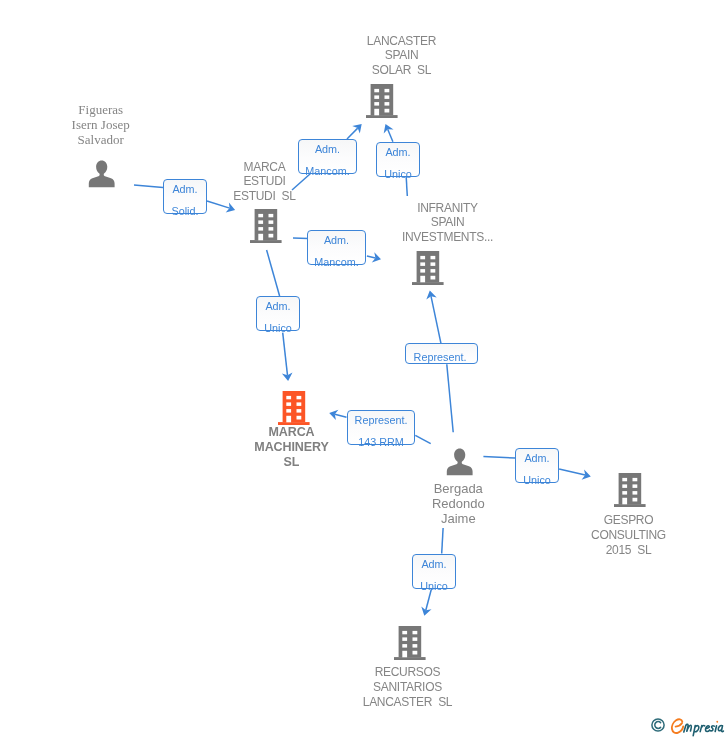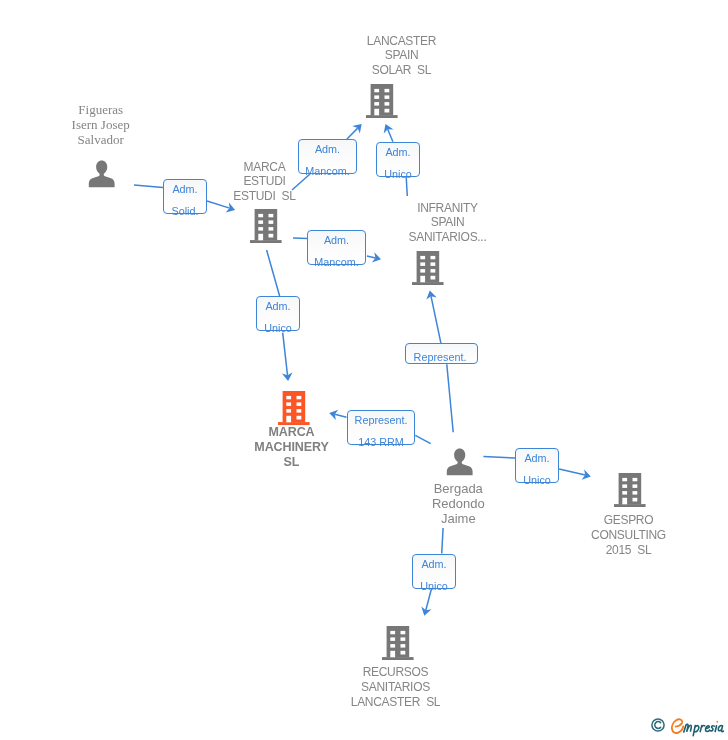--- a/index.html
+++ b/index.html
@@ -140,21 +140,21 @@
           <rect x="18.5" y="11.4" width="4.8" height="3.5"></rect>
       <rect x="8.3" y="18.1" width="4.8" height="3.5"></rect>
           <rect x="18.5" y="18.1" width="4.8" height="3.5"></rect>
       <rect x="8.3" y="24.8" width="4.8" height="6.5"></rect>
           <rect x="18.5" y="24.8" width="4.8" height="3.7"></rect>
     </g>
   </svg>
   <div class="node-label above" style="--gap:6px">
     <span>INFRANITY</span>
     <span>SPAIN</span>
-    <span>SANITARIOS...</span>
+    <span>INVESTMENTS...</span>
   </div>
 </div>
 
 <div class="node" style="left:278px;top:391px;width:31px;height:30px;">
   <svg class="icon" width="31.6" height="34.2" viewBox="0 0 31.6 34.2">
     <g fill="#fc5526">
       <rect x="4.6" y="0" width="22.6" height="31.1"></rect>
       <rect x="0" y="31.1" width="31.6" height="3.1"></rect>
     </g>
     <g fill="#ffffff">
@@ -203,21 +203,21 @@
           <rect x="18.5" y="24.8" width="4.8" height="3.7"></rect>
     </g>
   </svg>
   <div class="node-label below" style="--gap:6px;margin-left:-1px">
     <span>GESPRO</span>
     <span>CONSULTING</span>
     <span>2015  SL</span>
   </div>
 </div>
 
-<div class="node" style="left:382px;top:626px;width:31px;height:34px;">
+<div class="node" style="left:394px;top:626px;width:31px;height:34px;">
   <svg class="icon" width="31.6" height="34.2" viewBox="0 0 31.6 34.2">
     <g fill="#777777">
       <rect x="4.6" y="0" width="22.6" height="31.1"></rect>
       <rect x="0" y="31.1" width="31.6" height="3.1"></rect>
     </g>
     <g fill="#ffffff">
       <rect x="8.3" y="4.9" width="4.8" height="3.4"></rect>
           <rect x="18.5" y="4.9" width="4.8" height="3.4"></rect>
       <rect x="8.3" y="11.4" width="4.8" height="3.5"></rect>
           <rect x="18.5" y="11.4" width="4.8" height="3.5"></rect>

